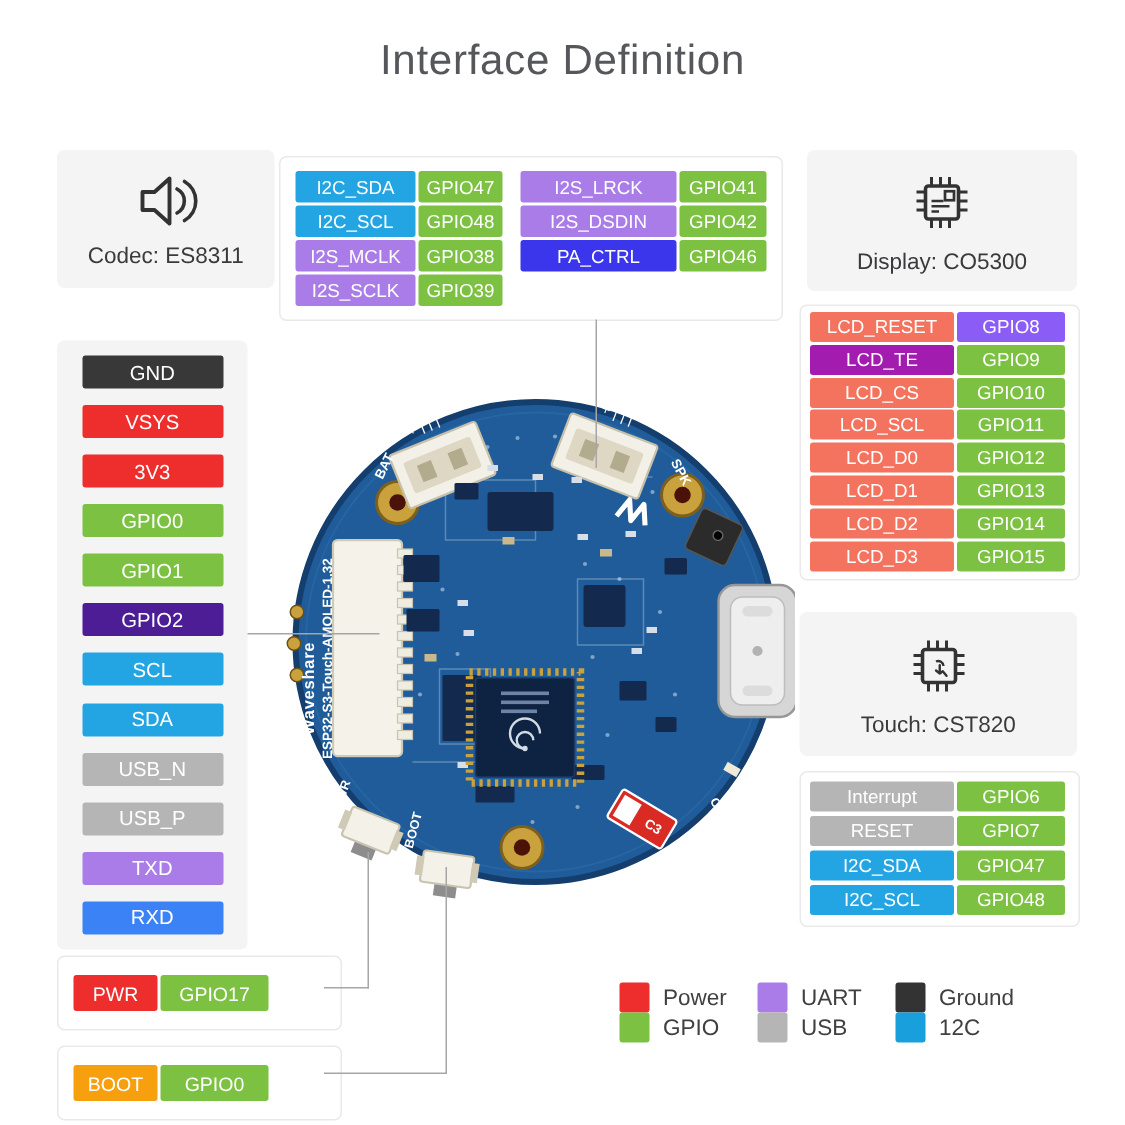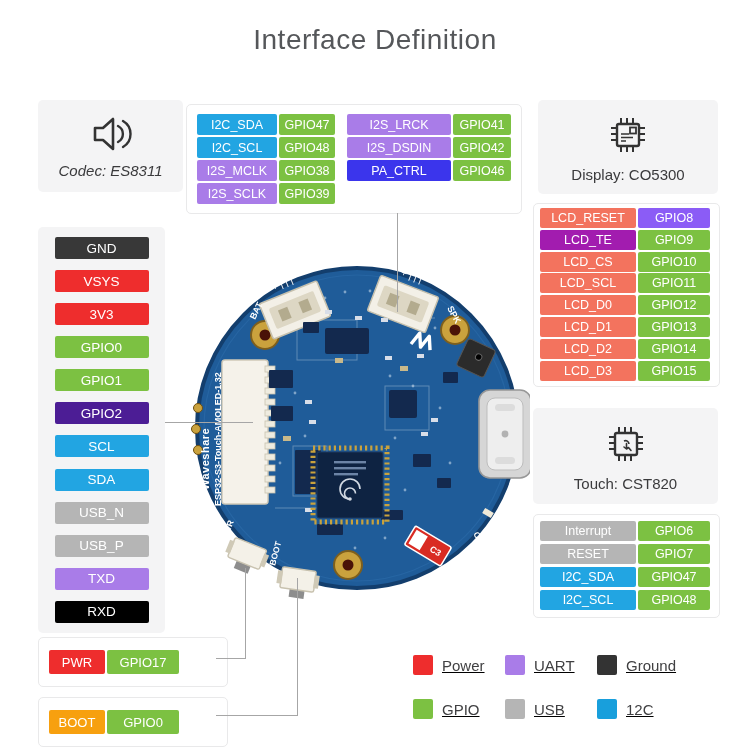--- a/index.html
+++ b/index.html
@@ -12,32 +12,32 @@
   .pintable{display:flex;flex-direction:column;justify-content:space-between;}
   .pinrow{display:flex;margin-bottom:var(--rg,2px);}
   .cell{color:#fff;font-size:12.5px;display:flex;align-items:center;justify-content:center;height:var(--rh,21px);border-radius:2px;}
   .cell.sig{width:var(--sw,86px);margin-right:2px;}
   .cell.gp{width:var(--gw,56px);}
   .pillcol{display:flex;flex-direction:column;justify-content:space-between;align-items:center;}
   .pill{width:94px;height:22px;border-radius:2px;color:#fff;font-size:13.5px;display:flex;align-items:center;justify-content:center;}
   .callout{display:flex;align-items:center;padding-left:10px;}
   .callout .cell{height:24px;font-size:13px;}
   .line{background:#a6a6a6;}
-  .legend{display:grid;grid-template-columns:92px 92px 121px;row-gap:24px;text-decoration:underline;}
+  .legend{display:grid;grid-template-columns:92px 92px 121px;}
   .lgitem{display:flex;align-items:center;gap:9px;}
   .lgitem .sw{width:20px;height:20px;border-radius:2px;display:inline-block;}
   .lgitem span:last-child{font-size:15px;color:#404042;}
   svg text{font-family:"Liberation Sans",sans-serif;}
 </style>
 </head>
 <body>
 
 <div class="abs title">Interface Definition</div>
 
-<div class="abs graybox" style="left:38px;top:100px;width:145px;height:92px;font-style:italic;">
+<div class="abs graybox" style="left:38px;top:100px;width:145px;height:92px;">
   <svg width="44" height="40" viewBox="0 0 44 40">
     <path d="M6 14 h8 l10 -9 v30 l-10 -9 h-8 z" fill="none" stroke="#333" stroke-width="2.6" stroke-linejoin="round"></path>
     <path d="M29 12 a9 9 0 0 1 0 16" fill="none" stroke="#333" stroke-width="2.4" stroke-linecap="round"></path>
     <path d="M34 7 a15 15 0 0 1 0 26" fill="none" stroke="#333" stroke-width="2.4" stroke-linecap="round"></path>
   </svg>
   <div class="cap">Codec: ES8311</div>
 </div>
 
 <div class="abs whitebox" style="left:186px;top:104px;width:334px;height:108px;">
   <div class="abs pintable" style="left:10px;top:9px;--sw:80px;--gw:56px;">
@@ -127,21 +127,21 @@
       <div class="pill" style="background: rgb(238, 45, 45);">VSYS</div>
       <div class="pill" style="background: rgb(238, 45, 45);">3V3</div>
       <div class="pill" style="background: rgb(124, 193, 66);">GPIO0</div>
       <div class="pill" style="background: rgb(124, 193, 66);">GPIO1</div>
       <div class="pill" style="background: #4c1d95; text-align: center;">GPIO2</div>
       <div class="pill" style="background: rgb(34, 165, 226);">SCL</div>
       <div class="pill" style="background: rgb(34, 165, 226);">SDA</div>
       <div class="pill" style="background: rgb(181, 181, 181);">USB_N</div>
       <div class="pill" style="background: rgb(181, 181, 181);">USB_P</div>
       <div class="pill" style="background: rgb(169, 124, 232);">TXD</div>
-      <div class="pill" style="background: #000000; text-align: right;">RXD</div>
+      <div class="pill" style="background: #3b82f6; text-align: right;">RXD</div>
     </div>
 </div>
 
 <div class="abs graybox" style="left:533px;top:408px;width:185px;height:96px;">
   <svg width="46" height="46" viewBox="0 0 46 46">
     <rect x="12" y="12" width="22" height="22" rx="2" fill="none" stroke="#333" stroke-width="2.4"></rect>
     <path d="M16 12 v-6 M22 12 v-6 M28 12 v-6 M16 34 v6 M22 34 v6 M28 34 v6 M12 16 h-6 M12 22 h-6 M12 28 h-6 M34 16 h6 M34 22 h6 M34 28 h6" stroke="#333" stroke-width="2"></path>
     <path d="M21 20 a3.5 3.5 0 0 1 5 3" fill="none" stroke="#333" stroke-width="1.6"></path>
     <path d="M23.5 22.5 v5.5 l2 -1.5 l2.5 3 M23.5 28 l-2.5 -2" fill="none" stroke="#333" stroke-width="1.6" stroke-linejoin="round" stroke-linecap="round"></path>
   </svg>

